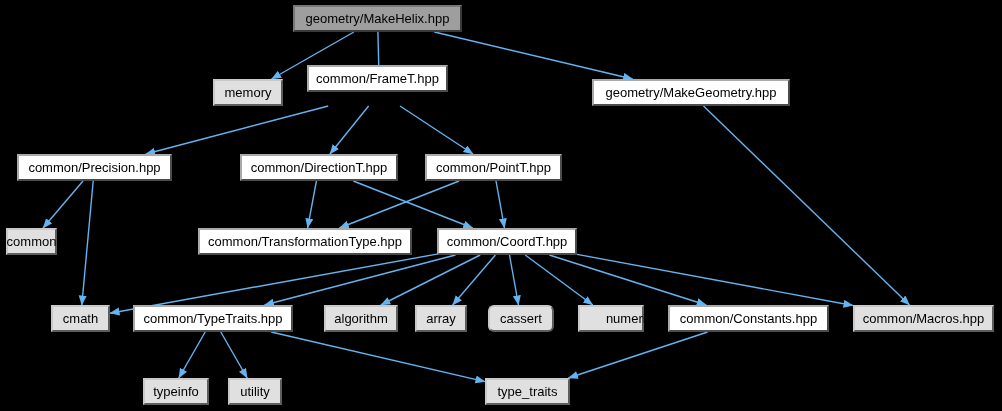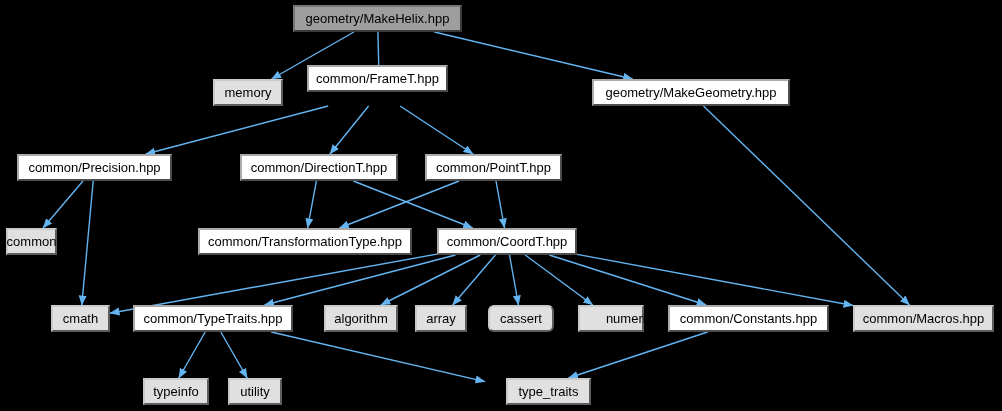--- a/index.html
+++ b/index.html
@@ -142,16 +142,16 @@
     </div>
     <div class="node system" style="left: 853px; top: 305px; width: 141px; height: 27px;">
       <span>common/Macros.hpp</span>
     </div>
     <div class="node system" style="left: 143px; top: 378px; width: 66px; height: 27px;">
       <span>typeinfo</span>
     </div>
     <div class="node system" style="left: 228px; top: 378px; width: 54px; height: 27px;">
       <span>utility</span>
     </div>
-    <div class="node system" style="left: 506px; top: 378px; width: 85px; height: 27px;">
+    <div class="node system" style="left: 485px; top: 378px; width: 85px; height: 27px;">
       <span>type_traits</span>
     </div>
   </div>
 
 </body></html>

